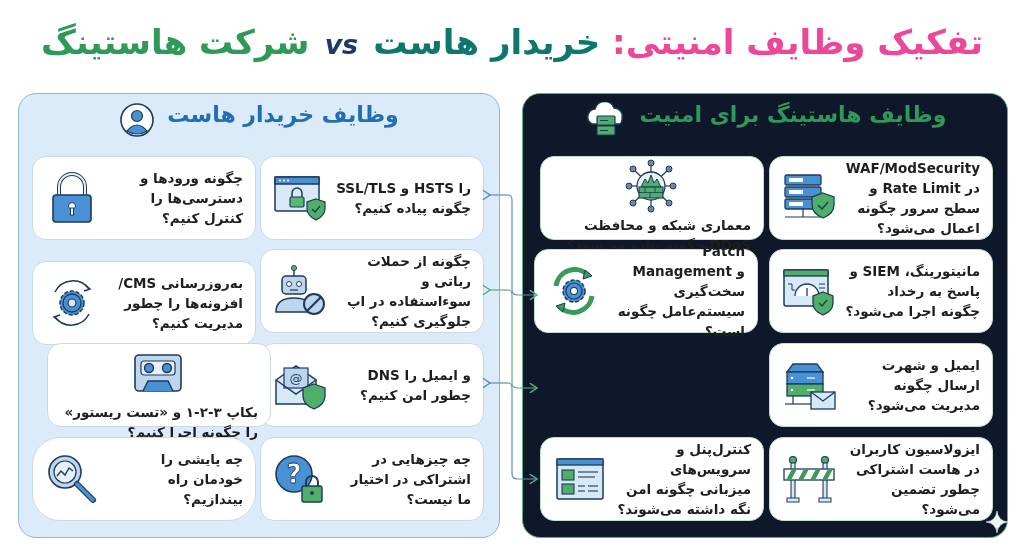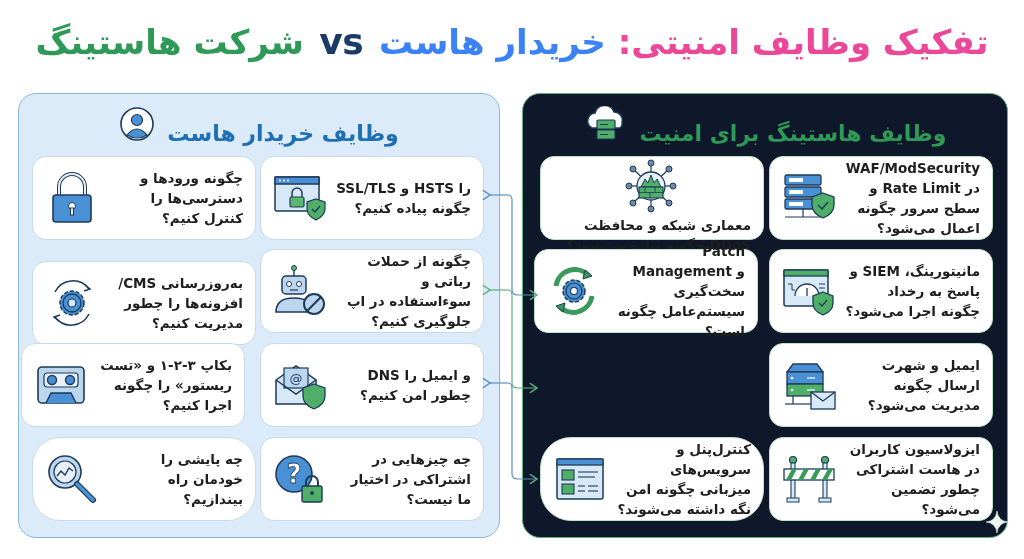--- a/index.html
+++ b/index.html
@@ -5,33 +5,33 @@
   * { box-sizing: border-box; margin: 0; padding: 0; }
   html, body { width: 1024px; height: 559px; background: #ffffff; overflow: hidden; }
   body { font-family: "DejaVu Sans", sans-serif; position: relative; }
 
   .title {
     position: absolute; left: 0; top: 14px; width: 1024px; height: 56px;
     text-align: center; direction: rtl;
     font-size: 34px; font-weight: bold; line-height: 56px; letter-spacing: -0.5px;
   }
   .title .t-dark { color: #ec4899; }
-  .title .t-blue { color: #3b82f6; }
-  .title .t-vs { color: #1b3a66; font-size: 36px; padding: 0 4px; }
+  .title .t-blue { color: #0f766e; }
+  .title .t-vs { color: #1b3a66; font-size: 27px; padding: 0 4px; font-style: italic; }
   .title .t-green { color: #2f9a57; }
 
   .panel {
     position: absolute; top: 93px; height: 445px; border-radius: 18px;
   }
   .panel-left { left: 18px; width: 482px; background: #dcebfa; border: 1.5px solid #8db4d9; }
   .panel-right { left: 522px; width: 486px; background: #0f172a; border: 1.5px solid #5fb07d; }
 
   .panel-header {
     position: absolute; top: 8px; left: 0; right: 0; height: 44px;
-    display: flex; align-items: flex-end; justify-content: center; gap: 12px;
+    display: flex; align-items: flex-start; justify-content: center; gap: 12px;
     flex-direction: row-reverse; direction: ltr;
   }
   .panel-header .ph-title { font-size: 22px; font-weight: bold; direction: rtl; }
   .panel-left .ph-title { color: #1f6fb4; }
   .panel-right .ph-title { color: #2f9a57; }
 
   .card {
     position: absolute; width: 224px; height: 84px; background: #ffffff;
     border-radius: 14px; border: 1px solid #c9d9e8;
     display: flex; align-items: center; flex-direction: row; direction: ltr;
@@ -134,21 +134,21 @@
       <svg width="56" height="54" viewBox="0 0 56 54">
           <path d="M4 22 l20 -14 l20 14 v24 h-40z" fill="#d7e8f7" stroke="#1e3a5a" stroke-width="1.5"></path>
           <rect x="12" y="10" width="24" height="20" fill="#bcd6ee" stroke="#1e3a5a" stroke-width="1.2"></rect>
           <text x="24" y="25" font-size="13" text-anchor="middle" fill="#1e3a5a" font-family="DejaVu Sans, sans-serif">@</text>
           <path d="M4 22 l20 14 l20 -14" fill="none" stroke="#1e3a5a" stroke-width="1.5"></path>
           <path d="M42 26 l11 4 v8 c0 7 -6 11 -11 13 c-5 -2 -11 -6 -11 -13 v-8z" fill="#4fae68" stroke="#1e3a5a" stroke-width="1.3"></path>
         </svg>
     </div>
     <div class="text">DNS و ایمیل را چطور امن کنیم؟</div>
   </div>
-  <div class="card" style="left:2px; top:249px;">
+  <div class="card" style="left:28px; top:249px;flex-direction:column;">
     <div class="icon">
       <svg width="50" height="40" viewBox="0 0 50 40">
           <rect x="2" y="2" width="46" height="36" rx="4" fill="#bcd6ee" stroke="#1e3a5a" stroke-width="1.6"></rect>
           <rect x="8" y="8" width="34" height="14" rx="3" fill="#e8f1fa" stroke="#1e3a5a" stroke-width="1.2"></rect>
           <circle cx="16" cy="15" r="4.5" fill="#4a90d4" stroke="#1e3a5a" stroke-width="1.4"></circle>
           <circle cx="34" cy="15" r="4.5" fill="#4a90d4" stroke="#1e3a5a" stroke-width="1.4"></circle>
           <path d="M10 38 l5 -10 h20 l5 10" fill="#4a90d4" stroke="#1e3a5a" stroke-width="1.4"></path>
         </svg>
     </div>
     <div class="text">بکاپ ۳-۲-۱ و «تست ریستور» را چگونه اجرا کنیم؟</div>
@@ -309,21 +309,21 @@
           <g fill="#3a9a5a">
             <path d="M5 28 l6 -11 h5 l-6 11z"></path>
             <path d="M17 28 l6 -11 h5 l-6 11z"></path>
             <path d="M29 28 l6 -11 h5 l-6 11z"></path>
             <path d="M41 28 l6 -11 h5 l-6 11z"></path>
           </g>
         </svg>
     </div>
     <div class="text">ایزولاسیون کاربران در هاست اشتراکی چطور تضمین می‌شود؟</div>
   </div>
-  <div class="card" style="left:17px; top:343px;border-radius:31px;">
+  <div class="card" style="left:17px; top:343px;">
     <div class="icon">
       <svg width="50" height="44" viewBox="0 0 50 44">
           <rect x="2" y="2" width="46" height="40" rx="2" fill="#d7e8f7" stroke="#1e3a5a" stroke-width="1.5"></rect>
           <rect x="2" y="2" width="46" height="6" fill="#4a90d4" stroke="#1e3a5a" stroke-width="1.3"></rect>
           <rect x="7" y="13" width="12" height="10" fill="#4fae68" stroke="#1e3a5a" stroke-width="1.1"></rect>
           <rect x="7" y="27" width="12" height="10" fill="#4fae68" stroke="#1e3a5a" stroke-width="1.1"></rect>
           <g stroke="#1e3a5a" stroke-width="1.1">
             <line x1="23" y1="15" x2="43" y2="15"></line>
             <line x1="23" y1="20" x2="40" y2="20"></line>
             <line x1="23" y1="29" x2="30" y2="29"></line>

